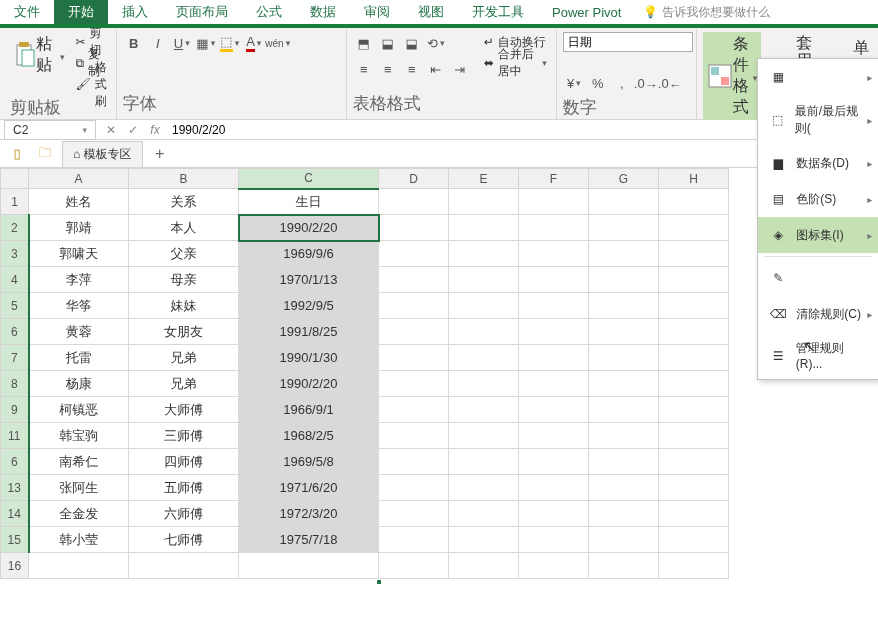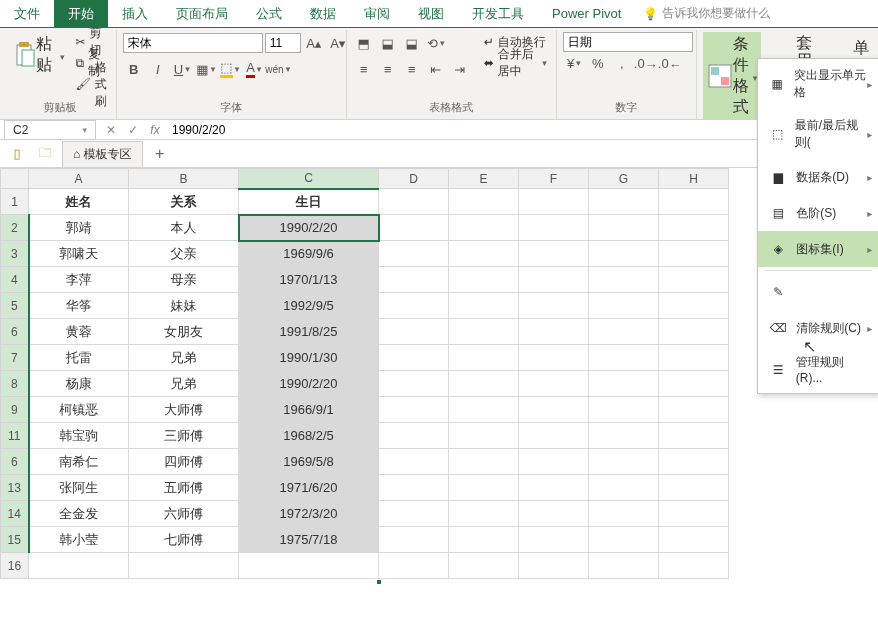--- a/index.html
+++ b/index.html
@@ -1,27 +1,27 @@
 <!DOCTYPE html>
 <html><head>
 <meta charset="utf-8">
 <style>
 *{box-sizing:border-box;margin:0;padding:0;font-family:"Microsoft YaHei",SimSun,Arial,sans-serif;user-select:none}
 body{background:#fff;font-size:12px;color:#333;overflow:hidden;width:878px;height:617px}
 
 
-.tabs{background:#fff;height:28px;display:flex;align-items:stretch;border-bottom:1px solid #15803d}
+.tabs{background:#fff;height:28px;display:flex;align-items:stretch;border-bottom:4px solid #15803d}
 .tab{padding:0 14px;display:flex;align-items:center;font-size:13px;color:#217346;cursor:pointer}
 .tab.active{background:#217346;color:#fff}
 .tell-me{display:flex;align-items:center;color:#888;font-size:12px;gap:4px;margin-left:8px}
 
 
 .ribbon{background:#f3f2f1;height:92px;display:flex;border-bottom:1px solid #d4d4d4;padding:2px 4px 0 4px;position:relative}
 .group{display:flex;flex-direction:column;justify-content:space-between;border-right:1px solid #d8d8d8;padding:2px 6px 2px 6px}
-.group-label{text-align:center;font-size:11px;color:#666;padding:2px 0}
+.group-label{font-size:17px;color:#666;padding:2px 0}
 .group-body{display:flex;align-items:flex-start;gap:4px;flex:1}
 .big-btn{display:flex;align-items:center;gap:0;padding:2px 4px;cursor:pointer;font-size:16px}
 .big-btn .ico{width:28px;height:28px;display:flex;align-items:center;justify-content:center}
 .big-btn.sel{background:#c5e0b3}
 .small-btn{display:flex;align-items:center;gap:4px;padding:2px 3px;cursor:pointer;font-size:12px;height:20px}
 .vstack{display:flex;flex-direction:column;gap:1px}
 .hrow{display:flex;align-items:center;gap:2px}
 select.ctrl,input.ctrl{font-size:12px;height:20px;border:1px solid #ababab;background:#fff;padding:0 4px}
 .ico-btn{width:22px;height:22px;display:flex;align-items:center;justify-content:center;cursor:pointer;color:#555;font-size:13px}
 .drop::after{content:"▾";font-size:9px;margin-left:2px;color:#666}
@@ -40,21 +40,21 @@
 
 
 .gridwrap{position:relative;height:443px;overflow:hidden}
 .grid{border-collapse:collapse;table-layout:fixed}
 .colhdr,.rowhdr{background:#f0f0f0;border:1px solid #d4d4d4;text-align:center;font-size:12px;color:#555}
 .colhdr{height:20px}
 .rowhdr{width:28px}
 .colhdr.sel{background:#d2e8d2;border-bottom:2px solid #217346}
 .rowhdr.sel{background:#d2e8d2;border-right:2px solid #217346}
 .cell{border:1px solid #d9d9d9;height:26px;font-size:13px;padding:0 4px;text-align:center;background:#fff}
-.cell.hdr{font-weight:700}
+.cell.hdr{font-weight:400}
 .cell.colC{background:#d9d9d9}
 .selborder{outline:2px solid #217346;outline-offset:-1px}
 .corner{width:28px;height:20px;background:#f0f0f0;border:1px solid #d4d4d4}
 .fill-handle{position:absolute;width:6px;height:6px;background:#217346;border:1px solid #fff}
 
 
 .menu{position:absolute;right:0;top:28px;width:122px;background:#fff;border:1px solid #c6c6c6;box-shadow:2px 2px 6px rgba(0,0,0,.2);z-index:10;font-size:12px}
 .menu-item{display:flex;align-items:center;gap:8px;padding:8px 10px;cursor:pointer}
 .menu-item.hl{background:#c5e0b3}
 .menu-sep{height:1px;background:#e0e0e0;margin:3px 6px}
@@ -113,26 +113,20 @@
             <span>格式刷</span>
           </div>
       </div>
     </div>
     <div class="group-label">剪贴板</div>
   </div>
 
   <div class="group" style="min-width:230px">
     <div class="group-body vstack" style="gap:4px">
       <div class="hrow">
-        <input class="ctrl" style="width: 140px;" value="宋体">
-        <input class="ctrl" style="width: 36px;" value="11">
-        <div class="ico-btn">A▴</div>
-        <div class="ico-btn">A▾</div>
-      </div>
-      <div class="hrow">
         <div class="ico-btn">
             <b>B</b>
           </div>
         <div class="ico-btn">
             <i>I</i>
           </div>
         <div class="ico-btn drop">
             <u>U</u>
           </div>
         <div class="ico-btn drop">▦</div>
@@ -173,21 +167,21 @@
         <div class="small-btn drop">
             <span>⬌</span>
             <span>合并后居中</span>
           </div>
       </div>
     </div>
     <div class="group-label">表格格式</div>
   </div>
 
   <div class="group" style="min-width:140px">
-    <div class="group-body vstack" style="gap:0">
+    <div class="group-body vstack" style="gap:20px">
       <input class="ctrl" style="width: 130px;" value="日期">
       <div class="hrow">
         <div class="ico-btn drop">¥</div>
         <div class="ico-btn">%</div>
         <div class="ico-btn">,</div>
         <div class="ico-btn">.0→</div>
         <div class="ico-btn">.0←</div>
       </div>
     </div>
     <div class="group-label">数字</div>
@@ -220,21 +214,20 @@
       </div>
       <div class="big-btn">
         <span class="ico"></span>
         <span>单</span>
       </div>
     </div>
 
     <div class="menu" id="cf-menu">
         <div class="menu-item menu-sub">
           <span class="menu-ico">▦</span>
-          <span>突出显示单元格</span>
         </div>
         <div class="menu-item menu-sub">
           <span class="menu-ico">⬚</span>
           <span>最前/最后规则(</span>
         </div>
         <div class="menu-item menu-sub">
           <span class="menu-ico">▆</span>
           <span>数据条(D)</span>
         </div>
         <div class="menu-item menu-sub">

